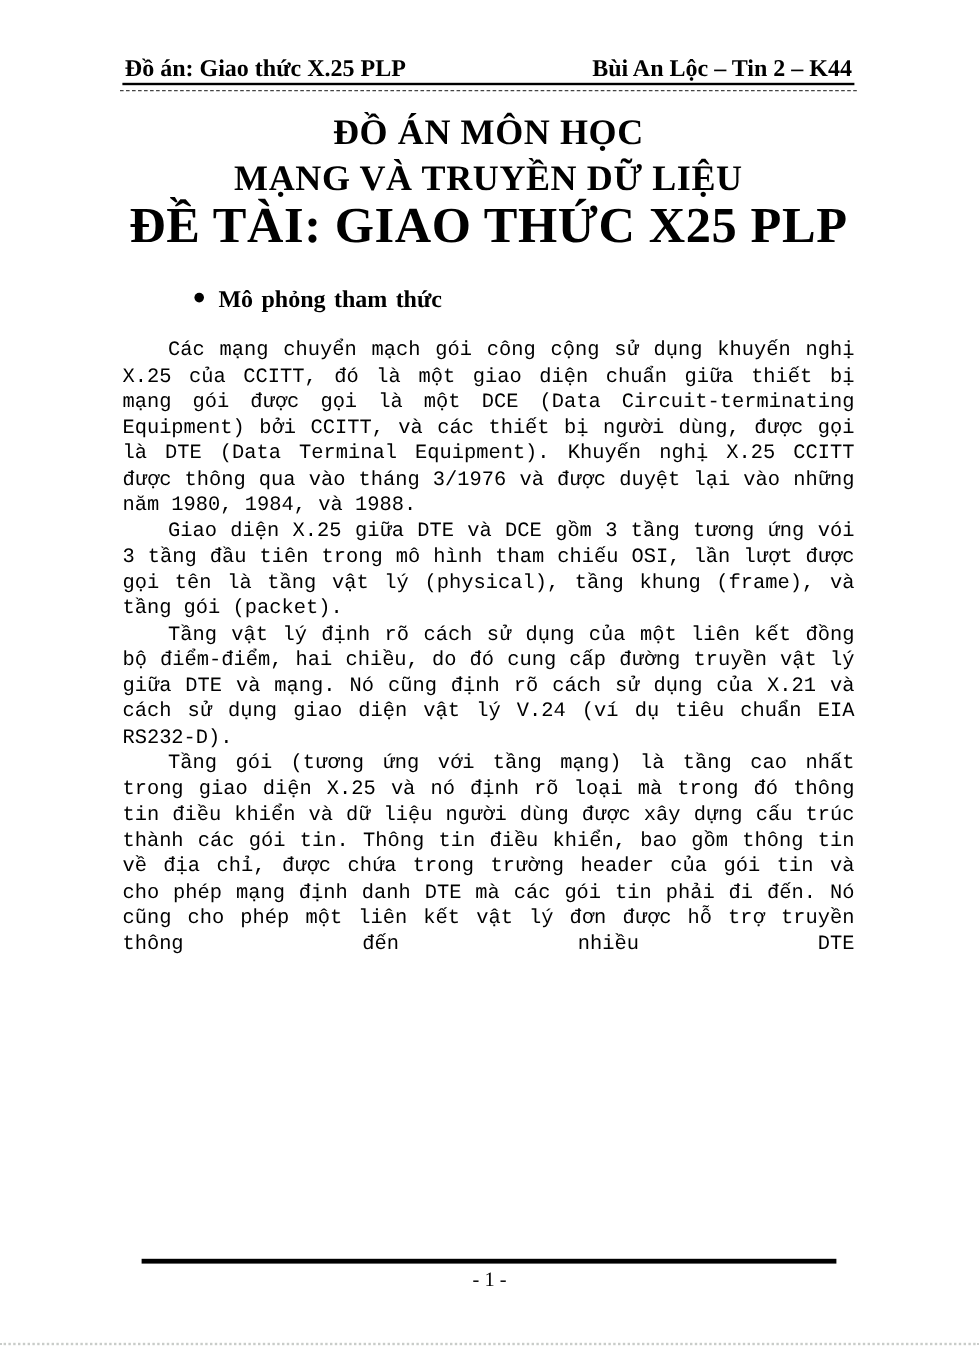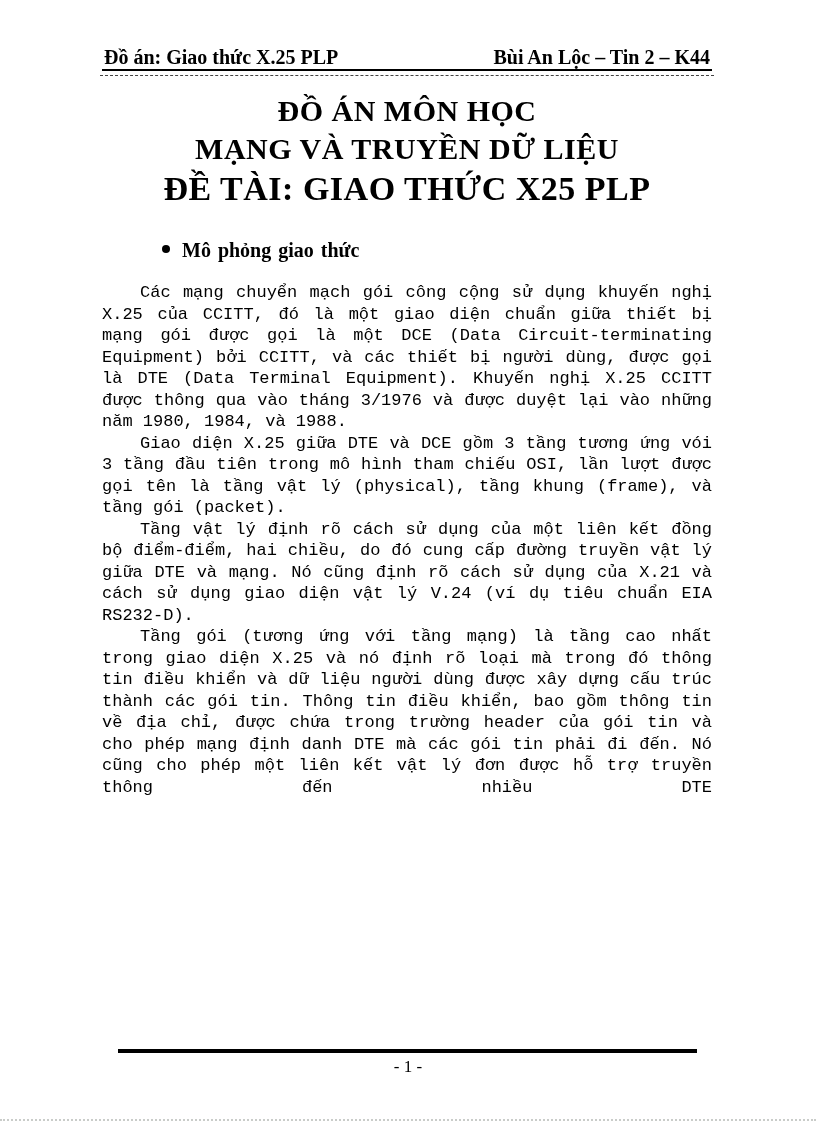--- a/index.html
+++ b/index.html
@@ -48,21 +48,21 @@
     font-size: 30px;
     line-height: 38px;
     letter-spacing: 0.5px;
   }
   .title-separator {
     font-size: 30px;
     line-height: 37px;
     letter-spacing: 1px;
   }
   .title-main {
-    font-size: 34px;
+    font-size: 42px;
     line-height: 42px;
     letter-spacing: 0.5px;
   }
   
   .objectives {
     margin: 24px 0 0 60px;
     font-weight: bold;
     font-size: 20px;
   }
   .objective-item {
@@ -146,21 +146,21 @@
 
     <div class="title-block">
       <div class="title-line">ĐỒ ÁN MÔN HỌC</div>
       <div class="title-line">MẠNG VÀ TRUYỀN DỮ LIỆU</div>
       <div class="title-main">ĐỀ TÀI: GIAO THỨC X25 PLP</div>
     </div>
 
     <div class="objectives">
       <div class="objective-item">
         <span class="bullet-dot"></span>
-        <span>Mô phỏng giao thức</span>
+        <span>Mô phỏng tham thức</span>
       </div>
     </div>
 
 
     <div class="body-text">
       <p>Các mạng chuyển mạch gói công cộng sử dụng khuyến nghị X.25 của CCITT, đó là một giao diện chuẩn giữa thiết bị mạng gói được gọi là một DCE (Data Circuit-terminating Equipment) bởi CCITT, và các thiết bị người dùng, được gọi là DTE (Data Terminal Equipment). Khuyến nghị X.25 CCITT được thông qua vào tháng 3/1976 và được duyệt lại vào những năm 1980, 1984, và 1988.</p>
       <p>Giao diện X.25 giữa DTE và DCE gồm 3 tầng tương ứng vói 3 tầng đầu tiên trong mô hình tham chiếu OSI, lần lượt được gọi tên là tầng vật lý (physical), tầng khung (frame), và tầng gói (packet).</p>
       <p>Tầng vật lý định rõ cách sử dụng của một liên kết đồng bộ điểm-điểm, hai chiều, do đó cung cấp đường truyền vật lý giữa DTE và mạng. Nó cũng định rõ cách sử dụng của X.21 và cách sử dụng giao diện vật lý V.24 (ví dụ tiêu chuẩn EIA RS232-D).</p>
       <p class="continues">Tầng gói (tương ứng với tầng mạng) là tầng cao nhất trong giao diện X.25 và nó định rõ loại mà trong đó thông tin điều khiển và dữ liệu người dùng được xây dựng cấu trúc thành các gói tin. Thông tin điều khiển, bao gồm thông tin về địa chỉ, được chứa trong trường header của gói tin và cho phép mạng định danh DTE mà các gói tin phải đi đến. Nó cũng cho phép một liên kết vật lý đơn được hỗ trợ truyền thông đến nhiều DTE</p>
     </div>

